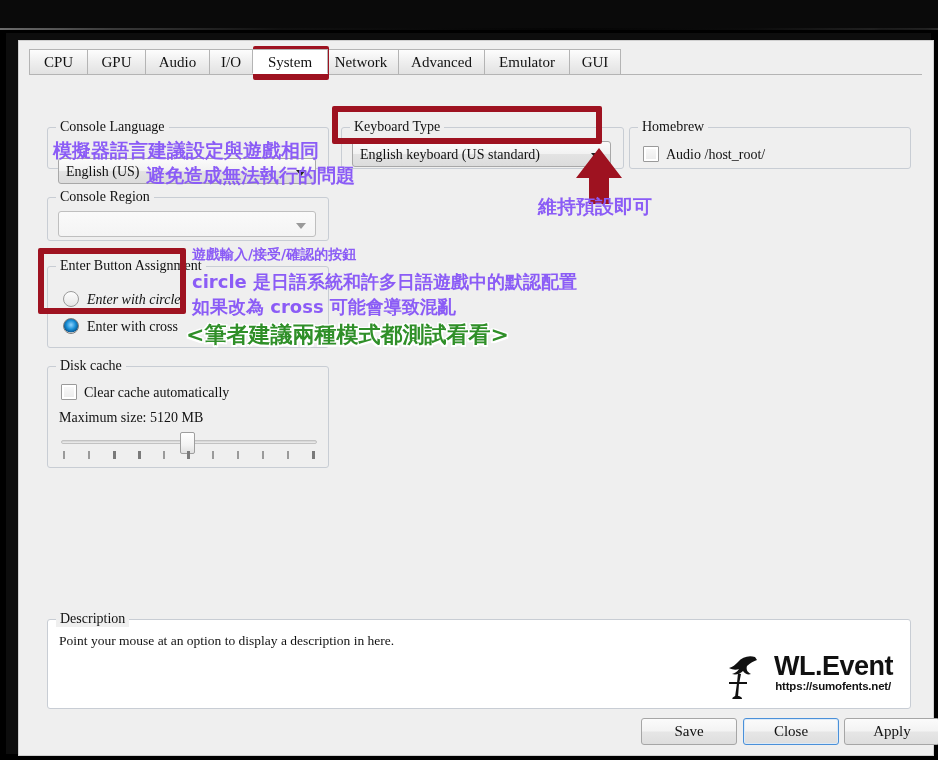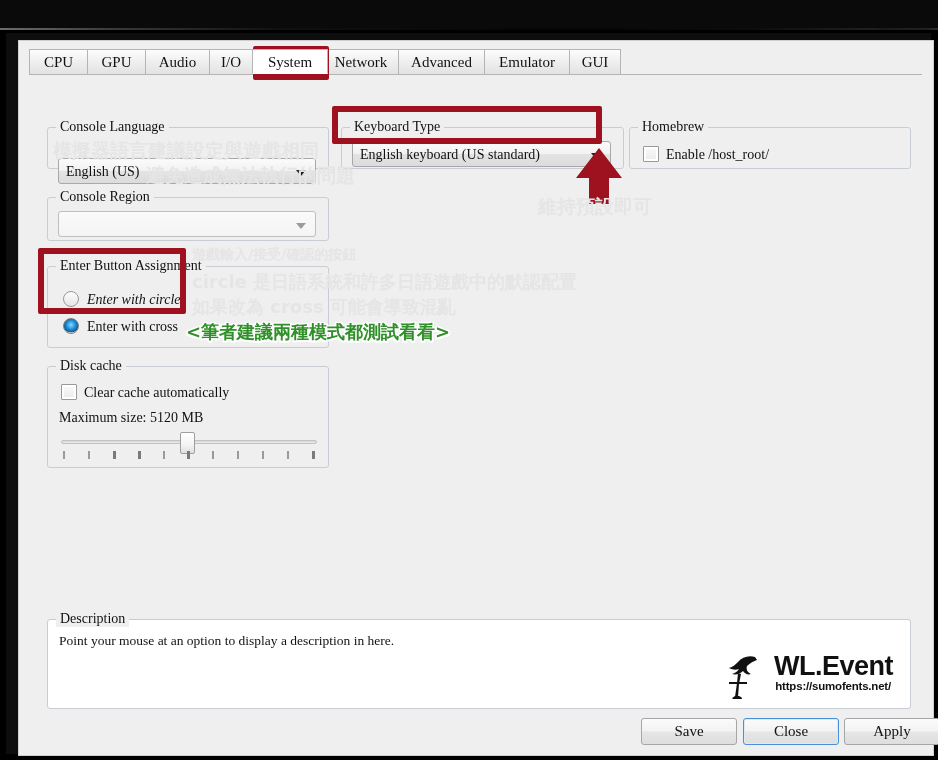--- a/index.html
+++ b/index.html
@@ -168,21 +168,21 @@
     border:1px solid #a6a6a6;border-radius:3px;
     background:linear-gradient(180deg,#fbfbfb 0%,#f3f3f3 48%,#e6e6e6 52%,#dedede 100%);
     font-size:15px;color:#111;line-height:25px;text-align:center;cursor:pointer;
     font-family:"Liberation Serif", serif;
     margin-left:16px;
   }
   .btn.focused{border:1px solid #4a90d9;box-shadow:inset 0 0 0 1px #dceaf7;}
 
   
   .ann-red{
-    position:absolute;color:#e5e5e5;
+    position:absolute;color:#8b5cf6;
     font-family:"DejaVu Sans", sans-serif;
     font-weight:bold;white-space:nowrap;
   }
   .ann-green{
     position:absolute;color:#2f8f28;
     font-family:"DejaVu Sans", sans-serif;
     font-weight:bold;white-space:nowrap;
     text-shadow:
       -1.5px -1.5px 0 #fff, 1.5px -1.5px 0 #fff,
       -1.5px  1.5px 0 #fff, 1.5px  1.5px 0 #fff,
@@ -252,21 +252,21 @@
           <div class="combo" style="left:11px;top:22px;width:259px;">
             <span class="ctext">English keyboard (US standard)</span>
             <span class="carrow"></span>
           </div>
         </div>
 
         <div class="gb" style="left:610px;top:78px;width:282px;height:50px;">
           <div class="gb-box"></div>
           <div class="gb-title">Homebrew</div>
           <div class="cbrow" style="left:14px;top:27px;">
-            <span class="cbox"></span><span>Enable /host_root/</span>
+            <span class="cbox"></span><span>Audio /host_root/</span>
           </div>
         </div>
 
         <div class="gb" style="left:28px;top:217px;width:282px;height:90px;">
           <div class="gb-box"></div>
           <div class="gb-title">Enter Button Assignment</div>
           <div class="cbrow" style="left:16px;top:33px;font-style:italic;">
             <span class="radio"></span><span>Enter with circle</span>
           </div>
           <div class="cbrow" style="left:16px;top:60px;">
@@ -337,16 +337,16 @@
     </svg>
 
     <div class="ann-red" style="left:53px;top:138px;font-size:19px;">模擬器語言建議設定與遊戲相同</div>
     <div class="ann-red" style="left:146px;top:163px;font-size:19px;">避免造成無法執行的問題</div>
     <div class="ann-red" style="left:538px;top:194px;font-size:19px;">維持預設即可</div>
 
     <div class="ann-red" style="left:192px;top:246px;font-size:14px;">遊戲輸入/接受/確認的按鈕</div>
     <div class="ann-red" style="left:192px;top:270px;font-size:18px;">circle 是日語系統和許多日語遊戲中的默認配置</div>
     <div class="ann-red" style="left:192px;top:295px;font-size:18px;">如果改為 cross 可能會導致混亂</div>
 
-    <div class="ann-green" style="left:186px;top:320px;font-size:18px;">&lt;筆者建議兩種模式都測試看看&gt;</div>
+    <div class="ann-green" style="left:186px;top:320px;font-size:22px;">&lt;筆者建議兩種模式都測試看看&gt;</div>
   </div>
 
 </div>
 
 </body></html>

